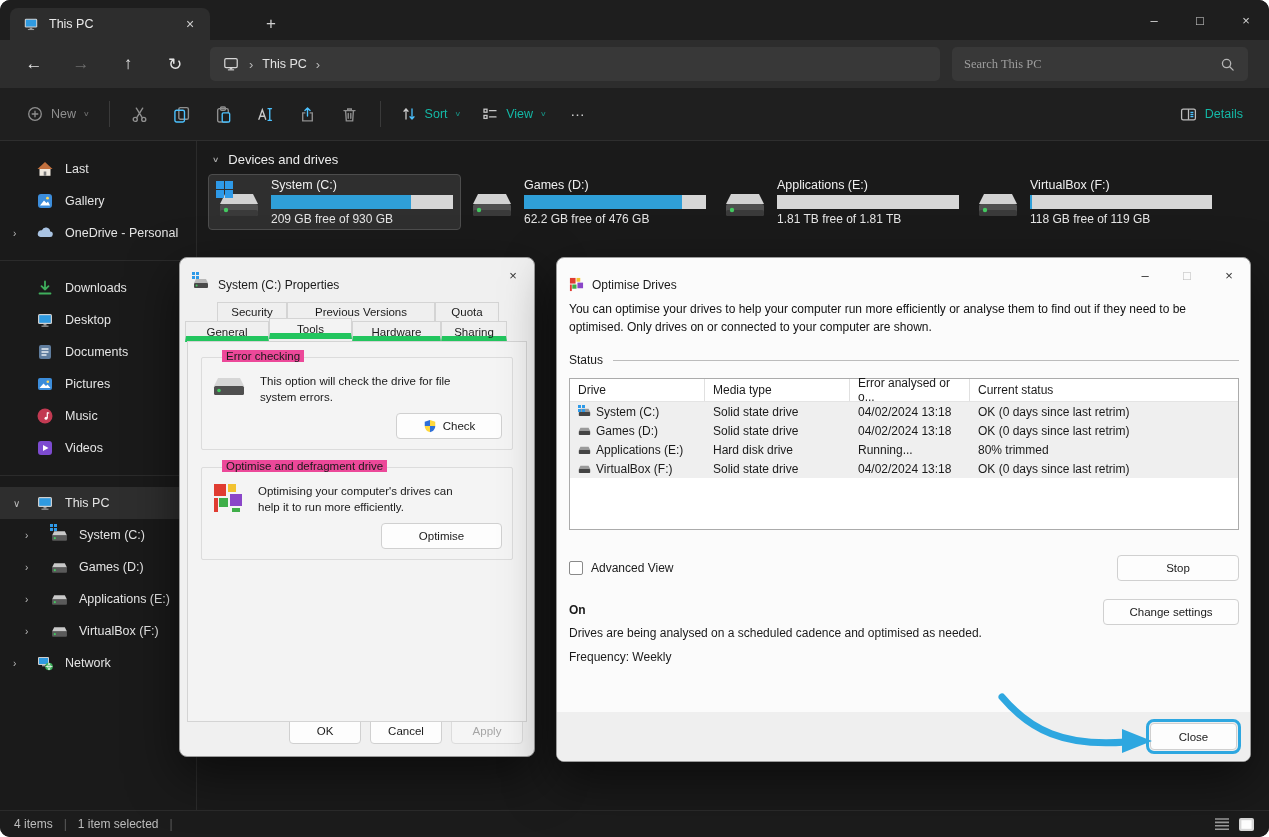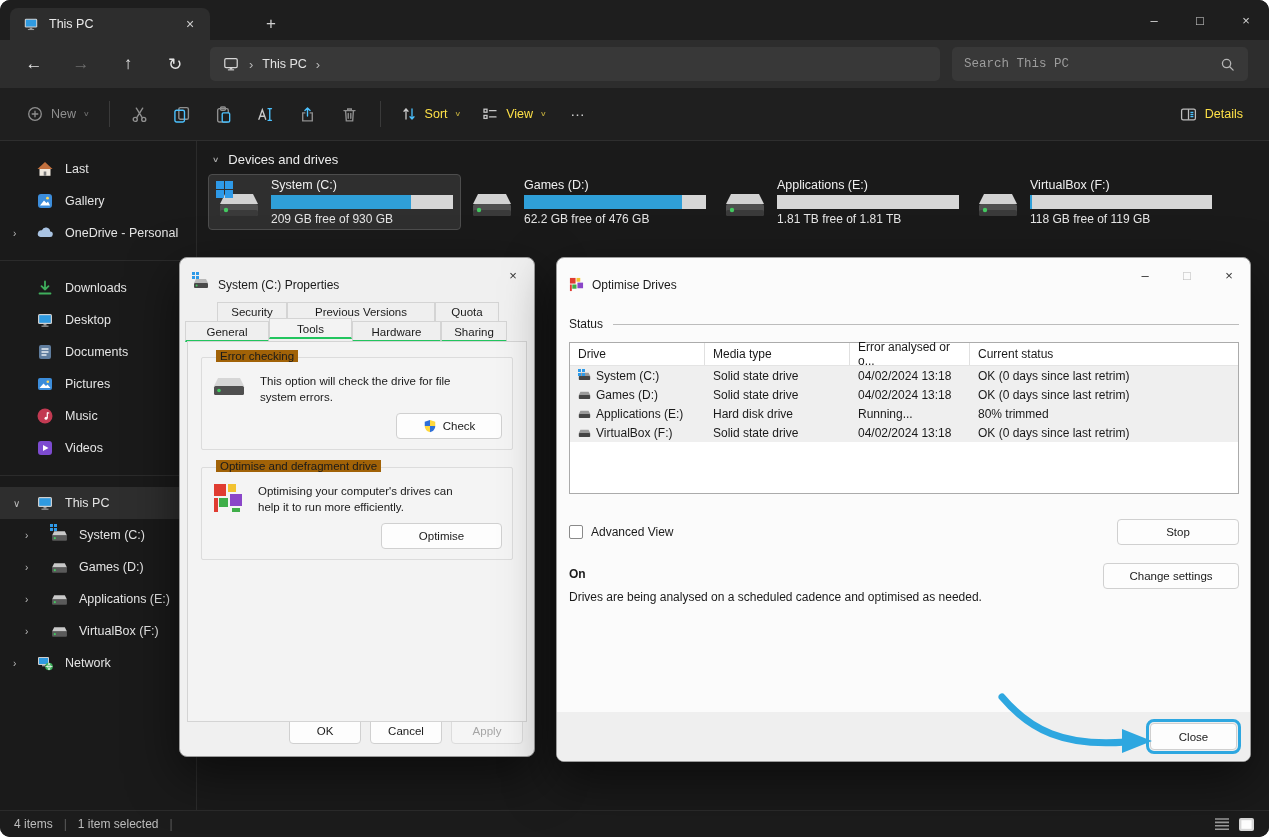--- a/index.html
+++ b/index.html
@@ -16,26 +16,26 @@
   .wc{width:46px;height:40px;display:flex;align-items:center;justify-content:center;color:#d4d4d4;font-size:13px}
 
   
   .navrow{position:absolute;left:0;top:40px;right:0;height:48px;background:#2d2d2d;display:flex;align-items:center;padding:0 16px}
   .navbtn{width:36px;height:34px;display:flex;align-items:center;justify-content:center;color:#e4e4e4;font-size:17px;border-radius:4px;margin-right:11px}
   .navbtn.disabled{color:#6d6d6d}
   .pill{height:34px;background:#383838;border-radius:5px;display:flex;align-items:center;color:#e3e3e3;font-size:12.5px}
   .addressbar{width:730px;margin-left:6px;padding:0 12px;gap:9px}
   .crumb-sep{color:#b9b9b9;font-size:13px}
   .searchbar{width:296px;margin-left:12px;padding:0 12px;justify-content:space-between}
-  .search-input{background:transparent;border:none;outline:none;color:#e3e3e3;font-size:12.5px;width:230px;font-family:Liberation Mono, monospace}
+  .search-input{background:transparent;border:none;outline:none;color:#e3e3e3;font-size:12.5px;width:230px;font-family:Liberation Serif, serif}
   .search-input::placeholder{color:#9d9d9d}
 
   
   .cmdbar{position:absolute;left:0;top:88px;right:0;height:53px;background:#1f1f1f;border-bottom:1px solid #2e2e2e;display:flex;align-items:center;padding:0 16px}
-  .cmdbtn{display:flex;align-items:center;gap:7px;color:#fde047;font-size:12.5px;height:36px;padding:0 10px;border-radius:4px}
+  .cmdbtn{display:flex;align-items:center;gap:7px;color:#14b8a6;font-size:12.5px;height:36px;padding:0 10px;border-radius:4px}
   .cmdbtn.dim{color:#8f8f8f}
   .chev{font-size:9px;opacity:.7;transform:scaleY(.75)}
   .cmd-sep{width:1px;height:26px;background:#3a3a3a;margin:0 9px}
   .iconbtn{width:42px;height:36px;display:flex;align-items:center;justify-content:center;border-radius:4px}
   .details-btn{margin-left:auto}
 
   
   .sidebar{position:absolute;left:0;top:141px;width:197px;bottom:27px;background:#1a1a1a;border-right:1px solid #2b2b2b;padding-top:12px;font-size:12.5px;color:#e4e4e4;overflow:hidden}
   .side-item{display:flex;align-items:center;height:32px;padding-left:36px;position:relative;gap:11px}
   .side-item .expander{position:absolute;left:13px;top:0;height:32px;display:flex;align-items:center;font-size:10px;color:#bdbdbd}
@@ -75,25 +75,25 @@
   .dlg-wc.disabled{color:#b9b9b9}
   .btn{background:#fdfdfd;border:1px solid #d0d0d0;border-radius:4px;font-size:11.5px;height:26px;display:inline-flex;align-items:center;justify-content:center;gap:6px;color:#1a1a1a;font-family:inherit}
   .btn.disabled{color:#a5a5a5;background:#f5f5f5;border-color:#dcdcdc}
 
   
   #props{left:179px;top:257px;width:356px;height:500px;z-index:20;background:#f0f0f0}
   .trow{display:flex;position:relative}
   .trow.back{margin:10px 0 0 37px}
   .trow.front{margin:0 0 0 5px}
   .ptab{border:1px solid #d4d4d4;background:#efefef;text-align:center;font-size:11.5px;line-height:18px;height:19px;border-bottom:none}
-  .trow.front .ptab{height:21px;line-height:20px;border-bottom:2px solid #22c55e}
+  .trow.front .ptab{height:21px;line-height:20px;border-bottom:6px solid #22c55e}
   .ptab.active{background:#f3f3f3;height:24px;line-height:22px;margin-top:-3px;border-bottom:1px solid #f3f3f3;position:relative;z-index:3}
   .pane{margin:-1px 7px 0 7px;height:381px;border:1px solid #d4d4d4;background:#f3f3f3;position:relative;z-index:1;padding:15px 13px 0 13px}
   .group{position:relative;border:1px solid #dcdcdc;border-radius:2px;background:#f4f4f4;padding:14px 10px 10px 10px;margin-bottom:17px}
-  .gleg{position:absolute;top:-8px;left:14px;background:#a16207;padding:0 4px;font-size:11.5px}
+  .gleg{position:absolute;top:-8px;left:20px;background:#ec4899;padding:0 4px;font-size:11.5px}
   .grow{display:flex;gap:14px;align-items:flex-start}
   .gtext{font-size:11.5px;line-height:1.35;width:200px;padding-top:2px}
   .gbtnrow{display:flex;justify-content:flex-end;margin-top:8px}
   .dlg-foot{position:absolute;bottom:12px;right:11px;display:flex;gap:9px}
   .dlg-foot .btn{width:72px}
 
   
   #optim{left:556px;top:257px;width:695px;height:505px;z-index:30;background:#fbfbfb}
   .o-main{padding:8px 11px 0 12px}
   .o-intro{font-size:12px;line-height:1.5;color:#111;width:664px}
@@ -651,20 +651,21 @@
       </span>
       <span>Optimise Drives</span>
       <span style="margin-left:auto;display:flex">
         <span class="dlg-wc">–</span>
         <span class="dlg-wc disabled">□</span>
         <span class="dlg-wc">×</span>
       </span>
     </div>
 
     <div class="o-main">
+      <div class="o-intro">You can optimise your drives to help your computer run more efficiently or analyse them to find out if they need to be optimised. Only drives on or connected to your computer are shown.</div>
 
       <div class="o-sect">
         <span>Status</span>
         <span class="line"></span>
       </div>
 
       <div class="o-table">
         <div class="o-thead">
           <span class="o-th c1">Drive</span>
           <span class="o-th c2">Media type</span>
@@ -745,20 +746,21 @@
         <button class="btn o-stop">
             <span>Stop</span>
           </button>
       </div>
 
 
       <div class="o-sched-row">
         <div class="o-sched-left">
           <div class="o-on">On</div>
           <div class="o-desc">Drives are being analysed on a scheduled cadence and optimised as needed.</div>
+          <div class="o-freq">Frequency: Weekly</div>
         </div>
         <button class="btn o-change">
             <span>Change settings</span>
           </button>
       </div>
     </div>
 
     <div class="o-foot">
       <span class="close-ring">
         <button class="btn o-close">

